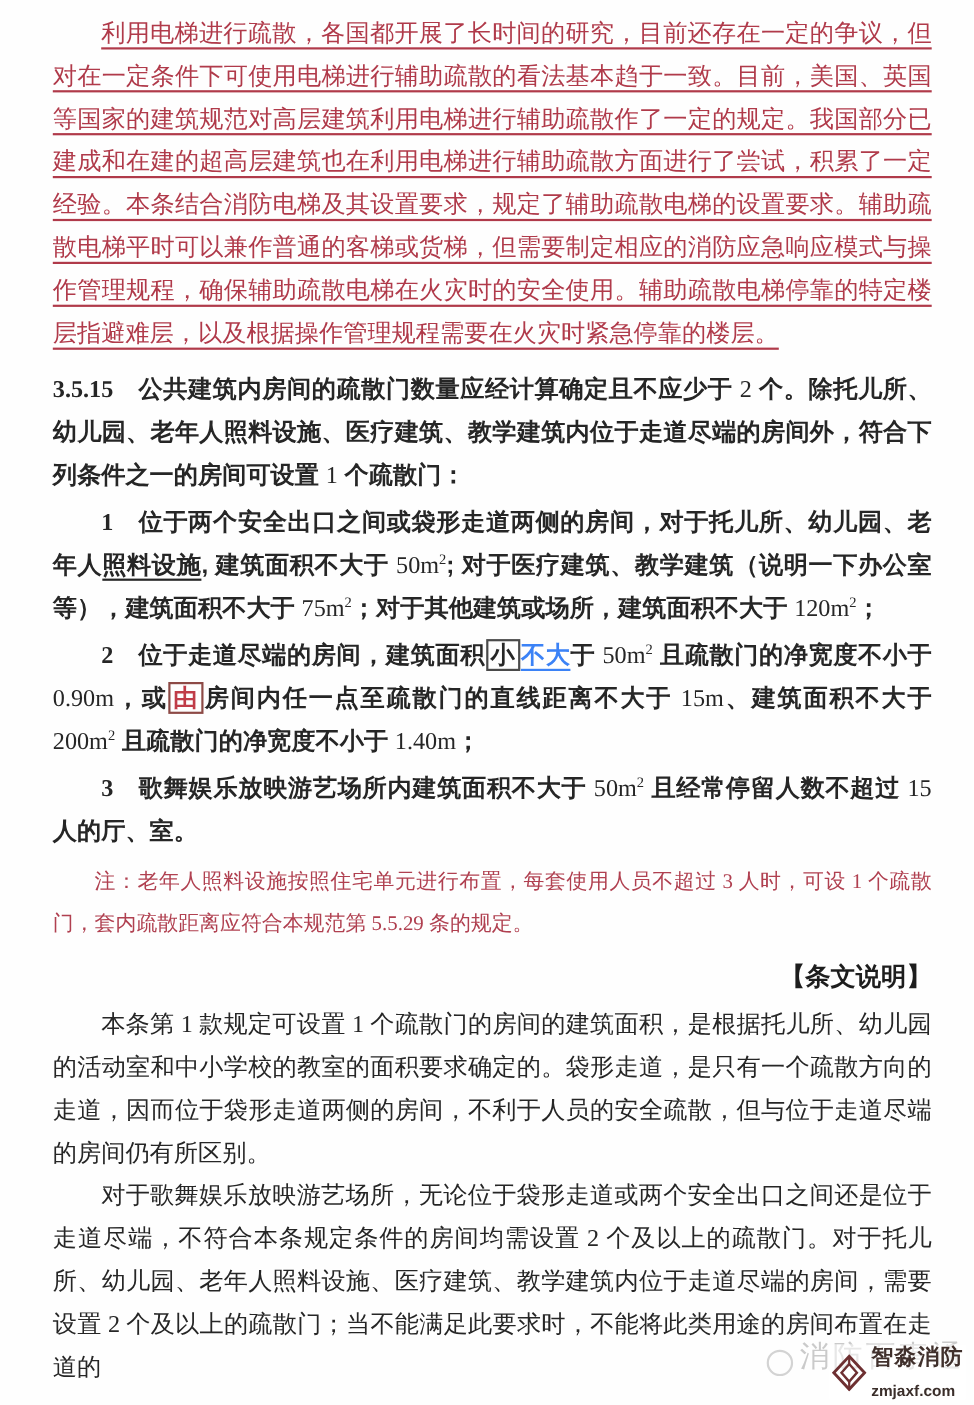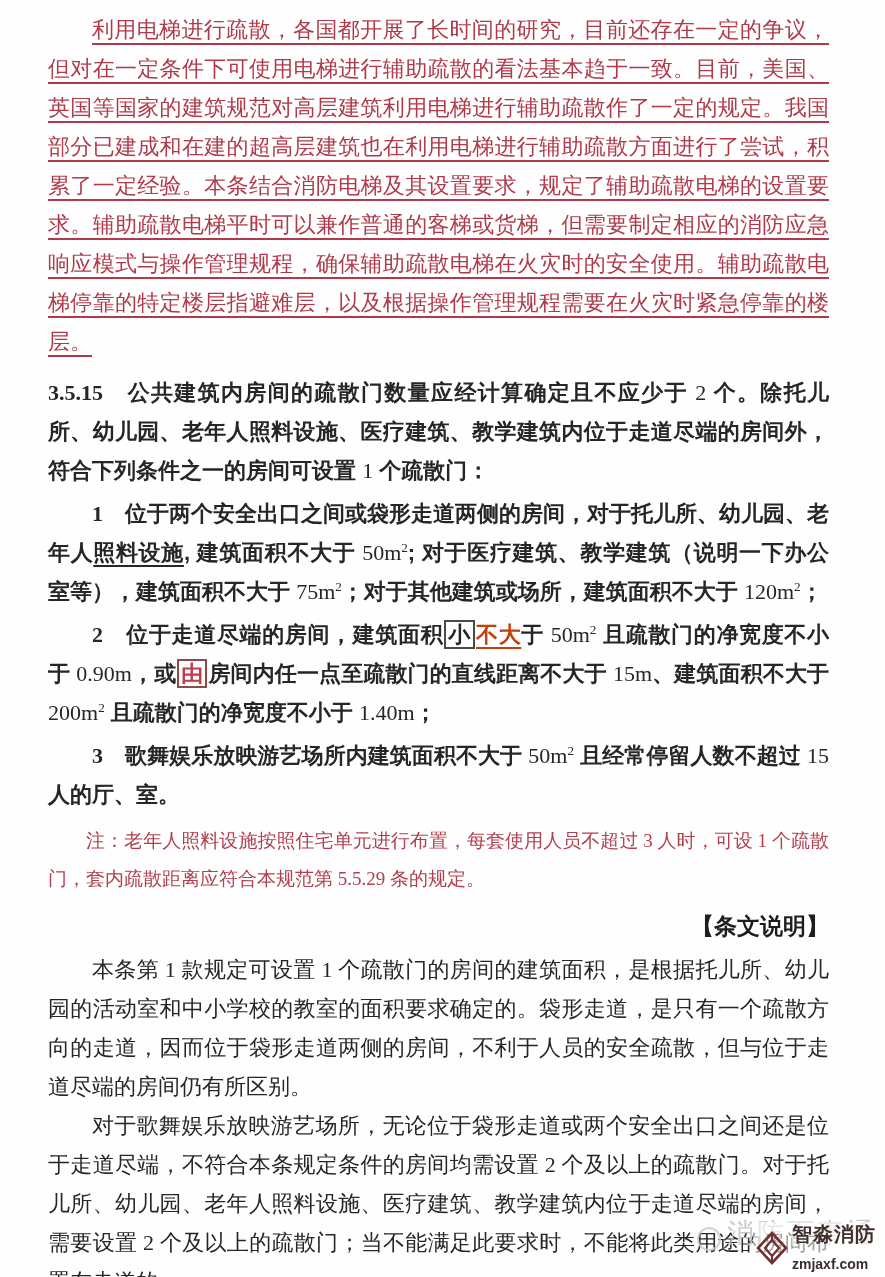--- a/index.html
+++ b/index.html
@@ -2,40 +2,40 @@
 <html><head>
 <meta charset="utf-8">
 <style>
   html,body{margin:0;padding:0;background:#ffffff;}
   .page{
     position:relative;
     width:885px;height:1277px;
     box-sizing:border-box;
     background:#fefefe;
     overflow:hidden;
-    padding:10px 56px 0 48px;
+    padding:10px 38px 0 48px;
     font-family:"Liberation Serif","DejaVu Serif",serif;
     color:#262626;
   }
   p{margin:0;text-align:justify;font-size:22px;line-height:39px;}
   .indent{text-indent:2em;}
   .red-para{
     color:#b03a4a;
     text-decoration:underline;
     text-underline-offset:6px;
     text-decoration-thickness:1.5px;
     margin-bottom:12px;
   }
   .clause{font-family:"Liberation Sans","DejaVu Sans",sans-serif;font-weight:600;}
   .clause-item{margin-top:4px;}
   .latin{font-family:"Liberation Serif","DejaVu Serif",serif;font-weight:400;}
   .latin-b{font-family:"Liberation Serif","DejaVu Serif",serif;font-weight:700;}
   .sup{font-family:"Liberation Serif","DejaVu Serif",serif;font-weight:400;font-size:0.6em;vertical-align:super;line-height:0;}
   .ul-black{text-decoration:underline;text-underline-offset:5px;text-decoration-thickness:1.5px;}
-  .red-ul{color:#c2410c;text-decoration:underline;text-underline-offset:5px;text-decoration-thickness:1.5px;}
+  .red-ul{color:#3b82f6;text-decoration:underline;text-underline-offset:5px;text-decoration-thickness:1.5px;}
   .box-dark{border:2px solid #4a4a4a;padding:0 2px;margin:0 1px;}
   .box-red{color:#c03c48;border:2px solid #8d4a46;padding:0 2px;margin:0 1px;}
   .note{
     font-size:19px;line-height:38px;
     color:#b04050;
     text-underline-offset:5px;
     text-decoration-thickness:1.5px;
     margin-top:8px;margin-bottom:8px;
   }
   .commentary-heading{

